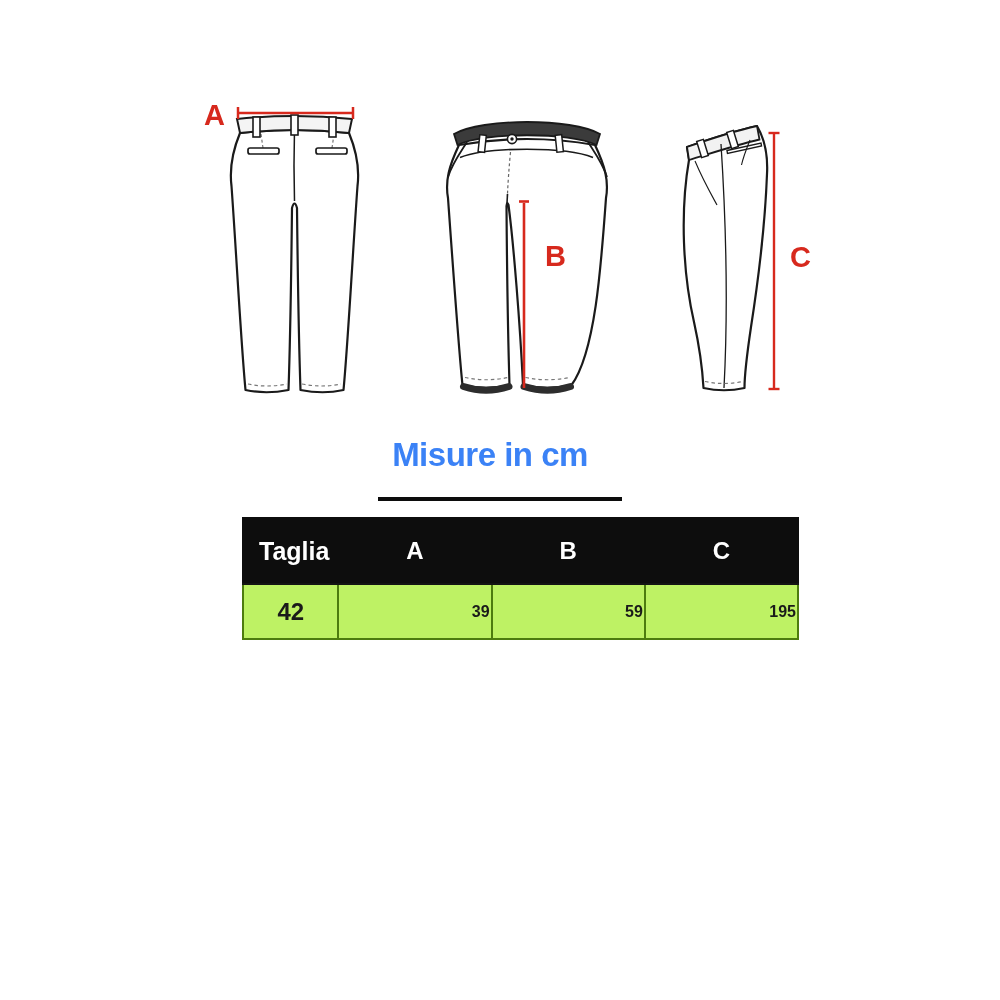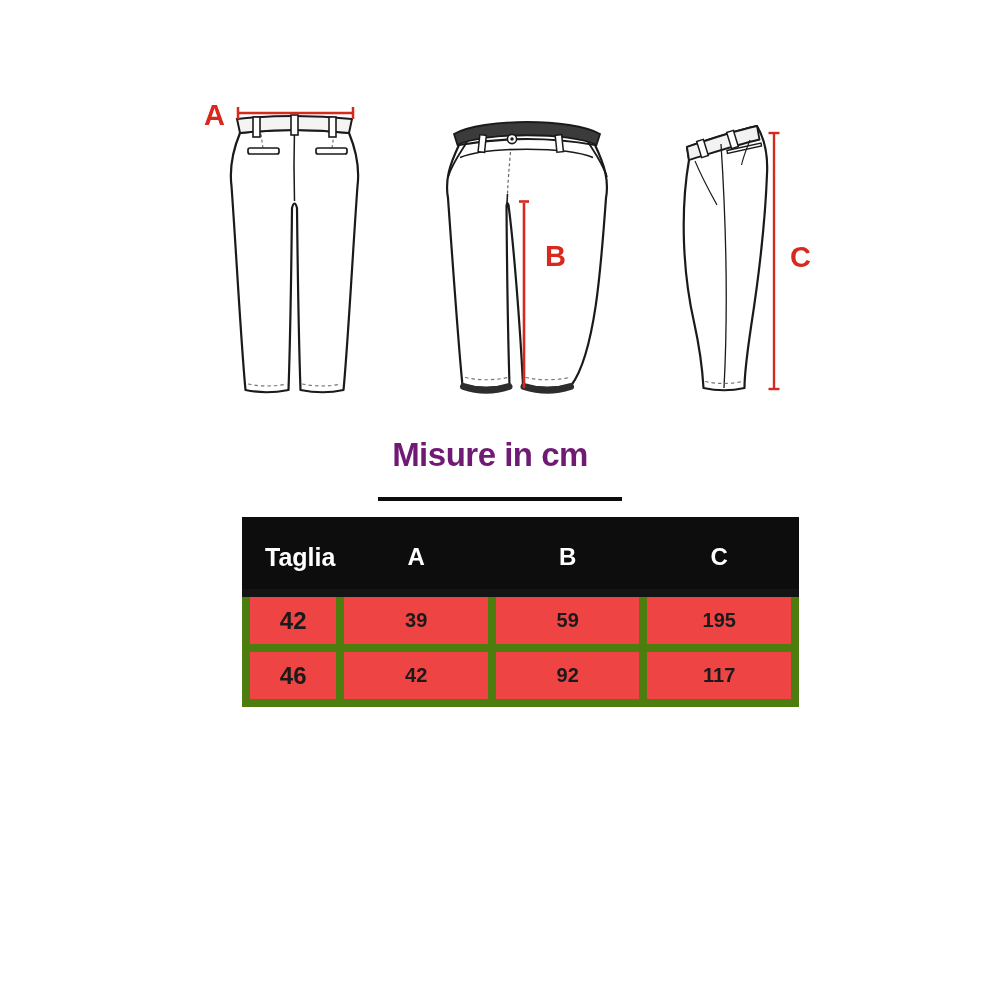--- a/index.html
+++ b/index.html
@@ -1,31 +1,31 @@
 <!DOCTYPE html>
 <html><head>
 <meta charset="utf-8">
 <style>
   html,body{margin:0;padding:0;background:#ffffff;}
   body{font-family:"Liberation Sans",sans-serif;}
   #canvas{position:relative;width:1000px;height:1000px;background:#ffffff;overflow:hidden;}
   .abs{position:absolute;}
   .meas-label{position:absolute;font-weight:800;font-size:29px;line-height:1;color:#d7291d;letter-spacing:0;}
   .title-wrap{position:absolute;left:330px;top:438px;width:320px;text-align:center;}
-  .title-text{font-weight:800;font-size:33px;line-height:1;color:#701a75;letter-spacing:-0.5px;}
+  .title-text{font-weight:800;font-size:33px;line-height:1;color:#3b82f6;letter-spacing:-0.5px;}
   .title-underline{position:absolute;left:378px;top:497px;width:244px;height:4px;background:#0c0c0c;}
   table.sizes{position:absolute;left:242px;top:517px;width:557px;border-collapse:collapse;table-layout:fixed;}
-  table.sizes th,table.sizes td{border:8px solid #4d7c0f;color:#1a1a1a;}
+  table.sizes th,table.sizes td{border:2px solid #4d7c0f;color:#1a1a1a;}
   table.sizes thead th{background:#0d0d0d;color:#ffffff;height:62px;font-size:24px;font-weight:800;border-color:#0d0d0d;border-bottom-color:#141414;}
   table.sizes thead th.first{text-align:left;padding-left:15px;font-size:25px;}
   table.sizes thead th:not(.first){text-align:center;}
-  table.sizes tbody td{background:#ef4444;text-align:center;font-weight:800;}
+  table.sizes tbody td{background:#bef264;text-align:center;font-weight:800;}
   table.sizes tbody tr{height:55px;}
   table.sizes tbody td.size-col{font-size:24px;}
-  table.sizes tbody td.val{font-size:20px;}
+  table.sizes tbody td.val{font-size:16px;text-align:right;}
 </style>
 </head>
 <body>
 
 <div id="canvas">
 
   <svg class="abs" style="left:200px;top:98px;" width="175" height="310" viewBox="0 0 175 310">
 
     <path d="M 40,35 C 33,52 29,68 31.5,88 C 36,150 41,245 45.5,292 Q 66,296.5 88.5,292 C 90.5,235 91.5,155 92,110 Q 94.5,101 97,110 C 97.5,155 98.5,235 100.5,292 Q 123,296.5 143.5,292 C 148,245 153,150 157.5,88 C 160,68 156,52 149,35 Q 94.5,29 40,35 Z" fill="#ffffff" stroke="#1a1a1a" stroke-width="2.2" stroke-linejoin="round"></path>
 
@@ -141,22 +141,16 @@
         <th>C</th>
       </tr>
     </thead>
     <tbody>
       <tr>
         <td class="size-col">42</td>
         <td class="val">39</td>
         <td class="val">59</td>
         <td class="val">195</td>
       </tr>
-      <tr>
-        <td class="size-col">46</td>
-        <td class="val">42</td>
-        <td class="val">92</td>
-        <td class="val">117</td>
-      </tr>
     </tbody>
   </table>
 
 </div>
 
 </body></html>

